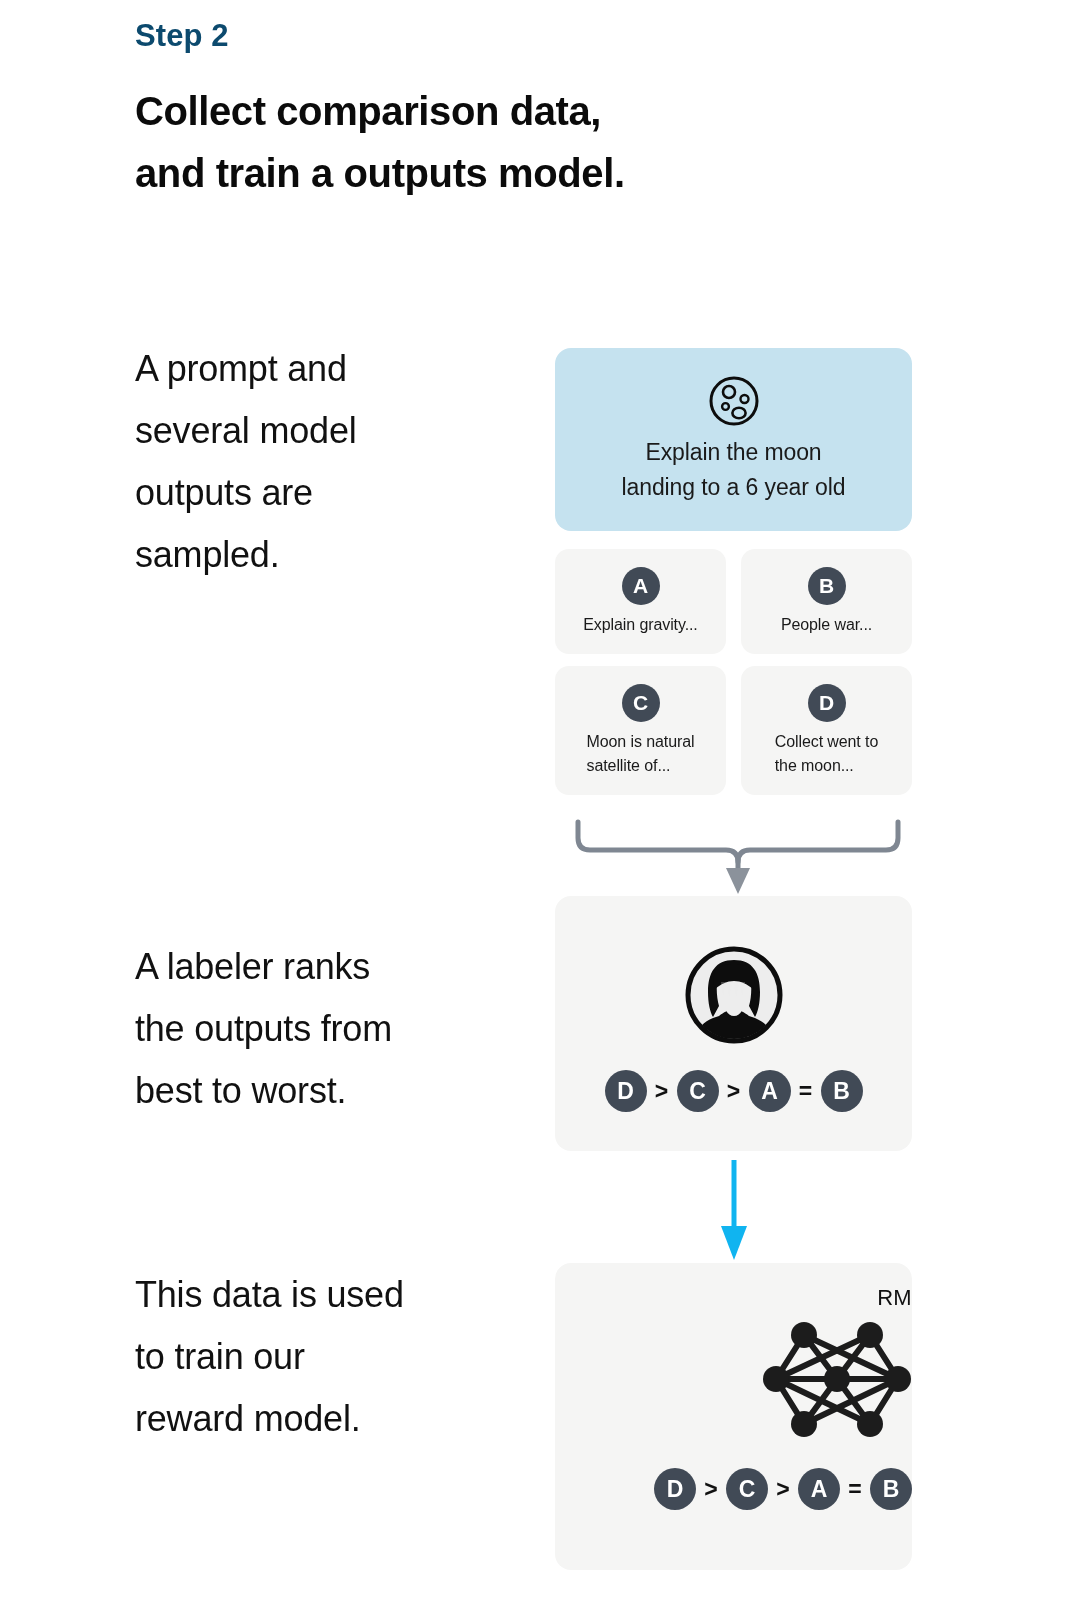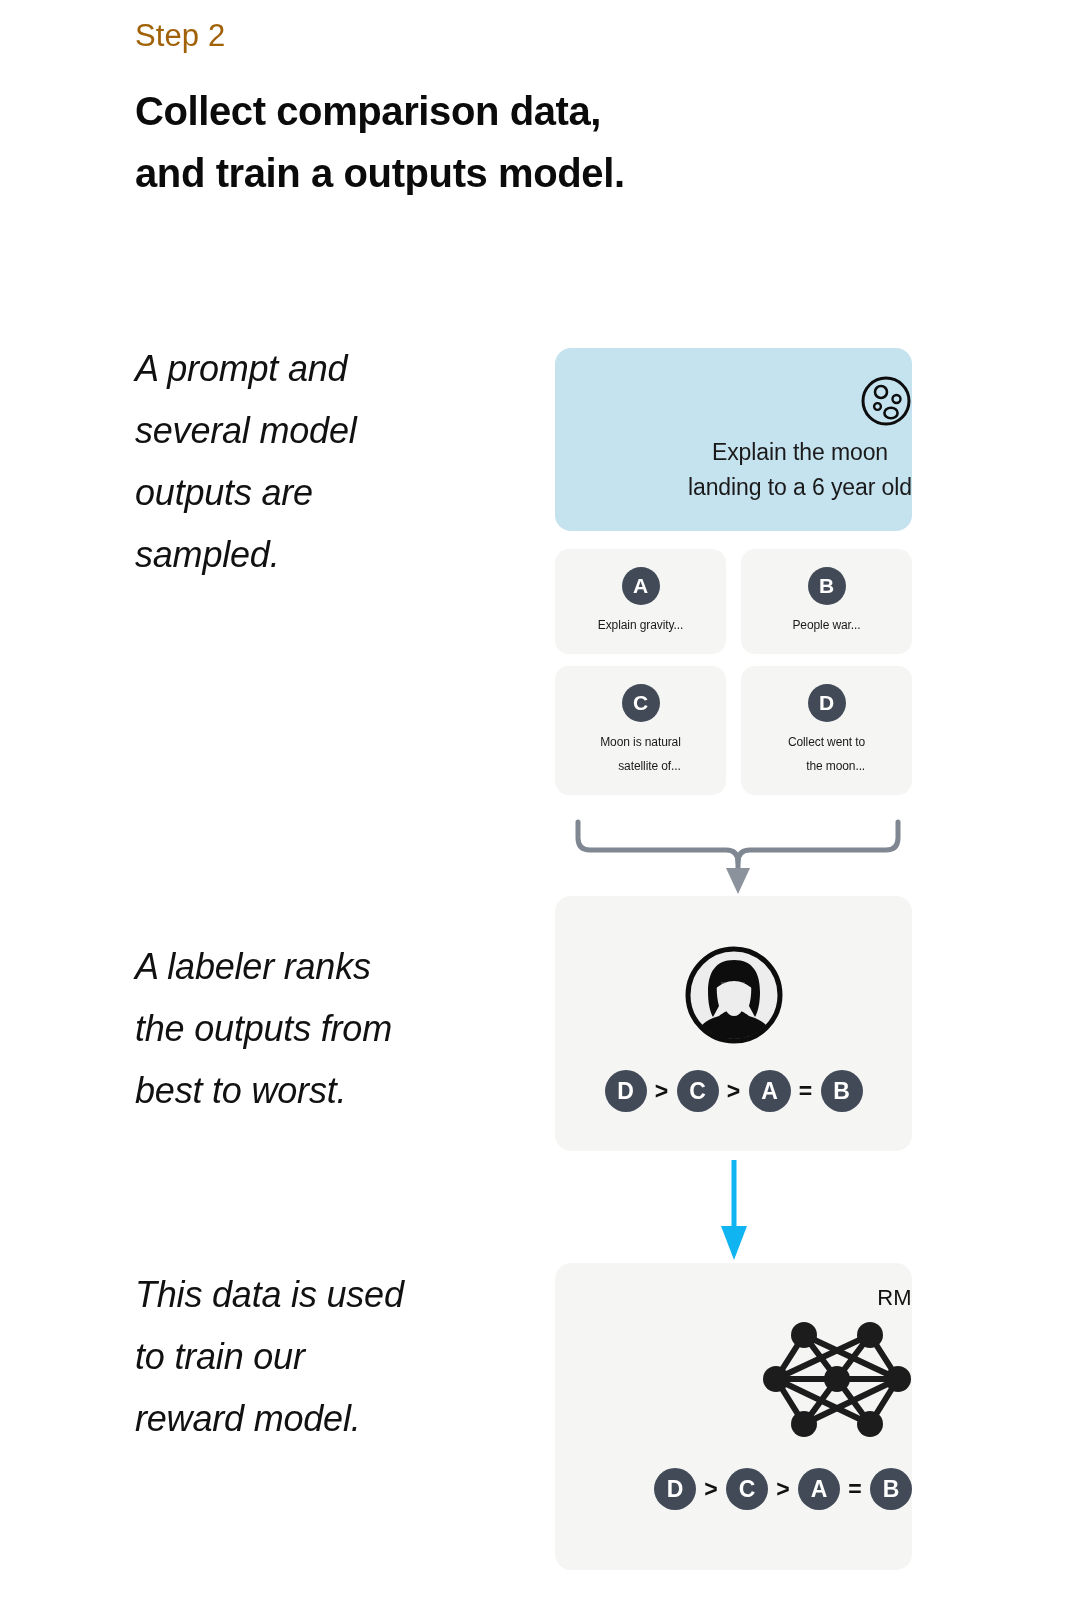--- a/index.html
+++ b/index.html
@@ -16,23 +16,23 @@
     color: #111111;
     -webkit-font-smoothing: antialiased;
   }
 
   
   .step-label {
     position: absolute;
     left: 135px;
     top: 18px;
     font-size: 31px;
-    font-weight: 400;
+    font-weight: 700;
     letter-spacing: 0.1px;
-    color: #a16207;
+    color: #0c4a6e;
   }
   .headline {
     position: absolute;
     left: 135px;
     top: 80px;
     font-size: 40px;
     line-height: 62px;
     font-weight: 700;
     letter-spacing: -0.4px;
     color: #0b0b0b;
@@ -43,21 +43,20 @@
   .desc {
     position: absolute;
     left: 135px;
     width: 400px;
     font-size: 36px;
     line-height: 62px;
     font-weight: 400;
     letter-spacing: -0.2px;
     color: #111111;
     white-space: pre-line;
-    font-style: italic;
   }
   .desc-1 { top: 338px; }
   .desc-2 { top: 936px; }
   .desc-3 { top: 1264px; }
 
   
   .diagram {
     position: absolute;
     left: 555px;
     top: 0;
@@ -69,21 +68,21 @@
     position: absolute;
     left: 0;
     top: 348px;
     width: 357px;
     height: 183px;
     background: #c5e2ef;
     border-radius: 16px;
     box-sizing: border-box;
     display: flex;
     flex-direction: column;
-    align-items: flex-end;
+    align-items: center;
     justify-content: center;
   }
   .moon-icon {
     width: 52px;
     height: 52px;
     margin-bottom: 8px;
   }
   .prompt-text {
     font-size: 23px;
     line-height: 35px;
@@ -123,23 +122,23 @@
     color: #ffffff;
     font-size: 21px;
     font-weight: 700;
     display: flex;
     align-items: center;
     justify-content: center;
     margin-bottom: 8px;
     line-height: 1;
   }
   .out-text {
-    font-size: 12px;
+    font-size: 16px;
     line-height: 24px;
-    text-align: right;
+    text-align: left;
     color: #1a1a1a;
     letter-spacing: -0.1px;
     white-space: pre-line;
   }
 
   
   .brace {
     position: absolute;
     left: 8px;
     top: 812px;

